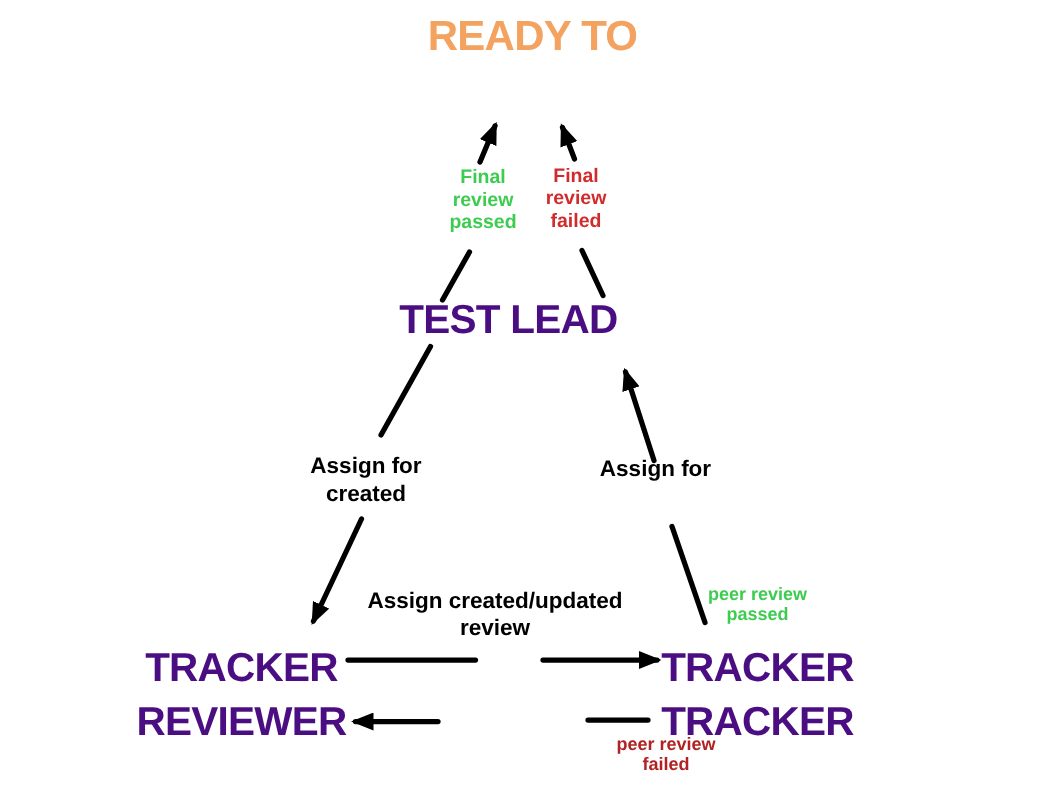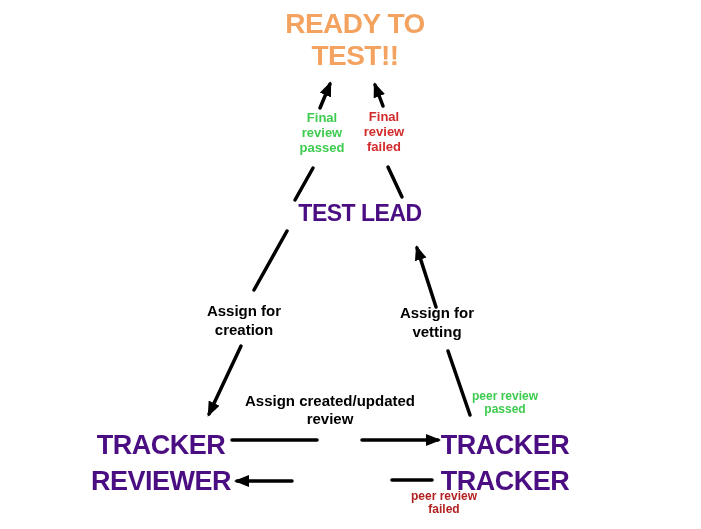--- a/index.html
+++ b/index.html
@@ -10,21 +10,21 @@
     font-family:"Liberation Sans", sans-serif;
     overflow:hidden;
     border-radius:25px;
   }
   .lbl{position:absolute;font-weight:bold;text-align:center;white-space:nowrap;}
   .lbl div{white-space:nowrap;}
   #arrow-layer{position:absolute;left:0;top:0;width:701px;height:529px;}
   #arrow-layer line{stroke:var(--color-arrow,#000);stroke-width:3.5;stroke-linecap:round;}
   .big{letter-spacing:-0.5px;}
   .title{left:245px;top:8px;width:220px;font-size:28px;line-height:32px;color:var(--color-title,#f3a35f);}
-  .test-lead{left:270px;top:198px;width:180px;font-size:23px;line-height:30px;color:var(--color-node,#4b0e82);}
+  .test-lead{left:249px;top:198px;width:180px;font-size:27px;line-height:30px;color:var(--color-node,#4b0e82);}
   .creator{left:56px;top:427px;width:210px;font-size:27px;line-height:36px;color:var(--color-node,#4b0e82);}
   .reviewer{left:400px;top:427px;width:210px;font-size:27px;line-height:36px;color:var(--color-node,#4b0e82);}
   .final-pass{left:290px;top:110px;width:64px;font-size:13px;line-height:15px;color:var(--color-pass,#3dcb50);}
   .final-fail{left:352px;top:109px;width:64px;font-size:13px;line-height:15px;color:var(--color-fail,#d22b2b);}
   .assign-creation{left:192px;top:301px;width:104px;font-size:15px;line-height:19px;color:var(--color-label,#000);}
   .assign-vetting{left:385px;top:303px;width:104px;font-size:15px;line-height:19px;color:var(--color-label,#000);}
   .assign-review{left:238px;top:392px;width:184px;font-size:15px;line-height:18px;color:var(--color-label,#000);}
   .assign-back{left:272px;top:464px;width:144px;font-size:15px;line-height:18px;color:var(--color-label,#000);}
   .peer-pass{left:463px;top:390px;width:84px;font-size:12px;line-height:13px;color:var(--color-pass,#3dcb50);}
   .peer-fail{left:402px;top:490px;width:84px;font-size:12px;line-height:13px;color:var(--color-peer-fail,#b22222);}
@@ -61,47 +61,45 @@
       <line x1="362" y1="440" x2="438" y2="440" marker-end="url(#ah)"></line>
     </g>
     <g>
       <line x1="432" y1="480" x2="392" y2="480"></line>
       <line x1="292" y1="481" x2="237" y2="481" marker-end="url(#ah)"></line>
     </g>
   </svg>
 
   <div class="lbl title big">
     <div>READY TO</div>
-    <div>TEST!!</div>
   </div>
 
   <div class="lbl final-pass">
     <div>Final</div>
     <div>review</div>
     <div>passed</div>
   </div>
 
   <div class="lbl final-fail">
     <div>Final</div>
     <div>review</div>
     <div>failed</div>
   </div>
 
   <div class="lbl test-lead big">
     <div>TEST LEAD</div>
   </div>
 
   <div class="lbl assign-creation">
     <div>Assign for</div>
-    <div>creation</div>
+    <div>created</div>
   </div>
 
   <div class="lbl assign-vetting">
     <div>Assign for</div>
-    <div>vetting</div>
   </div>
 
   <div class="lbl assign-review">
     <div>Assign created/updated</div>
     <div>review</div>
   </div>
 
   <div class="lbl peer-pass">
     <div>peer review</div>
     <div>passed</div>

